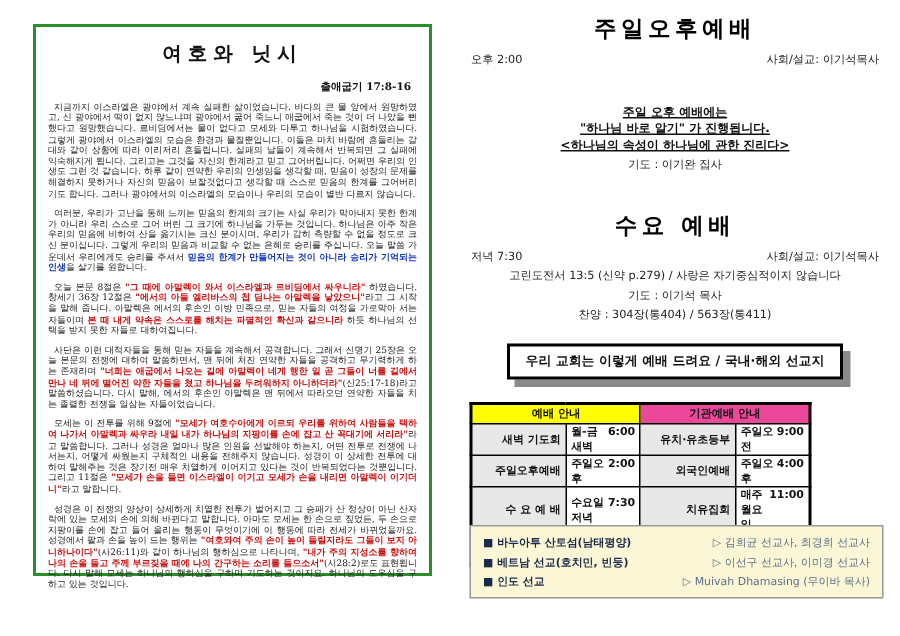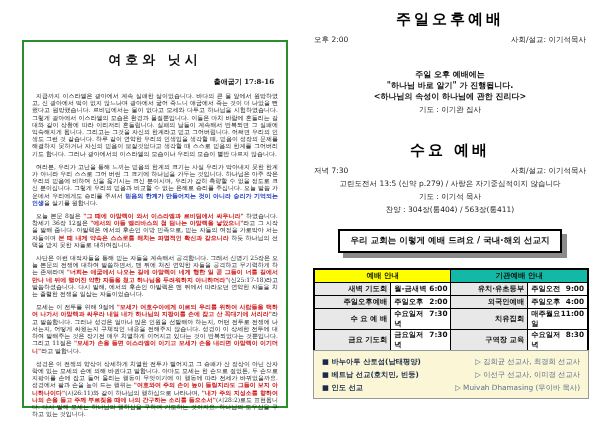--- a/index.html
+++ b/index.html
@@ -1,53 +1,53 @@
 <!DOCTYPE html>
 <html><head>
 <meta charset="utf-8">
 <style>
   html,body{margin:0;padding:0;background:#e9e9e9;}
   #page{position:relative;width:600px;height:424px;background:#ffffff;overflow:hidden;
         font-family:"DejaVu Sans","Liberation Sans",sans-serif;color:#111;}
 
   
-  #sermon-box{position:absolute;left:22px;top:40px;width:266px;height:368px;
+  #sermon-box{position:absolute;left:22px;top:16px;width:266px;height:368px;
               border:2px solid #2a8f2a;background:#fff;box-sizing:border-box;
               font-family:"DejaVu Serif","Liberation Serif",serif;}
   #sermon-title{text-align:center;font-size:13px;font-weight:bold;letter-spacing:4px;
                 margin-top:9px;}
   #sermon-ref{text-align:right;font-size:7px;font-weight:bold;padding-right:12px;
               margin-top:8px;margin-bottom:5px;}
   #sermon-body{padding:0 8px;font-size:6px;line-height:7.2px;text-align:justify;
                word-break:break-all;}
   #sermon-body p{margin:0 0 6px 0;text-indent:4px;}
   #sermon-body .k{color:#1a1a1a;}
   #sermon-body .r{color:#cc1111;font-weight:bold;}
   #sermon-body .b{color:#1133bb;font-weight:bold;}
 
   
   #right-col{position:absolute;left:300px;top:0;width:300px;height:424px;}
   .svc-title{text-align:center;font-weight:bold;font-size:15px;letter-spacing:3px;color:#000;}
   #pm-title{margin-top:10px;}
   .meta-row{display:flex;justify-content:space-between;font-size:7.5px;color:#222;
             padding:0 14px;margin-top:6px;}
   #pm-notice{margin-top:24px;text-align:center;font-size:8px;font-weight:bold;
-             line-height:11px;color:#111;}
+             line-height:11px;color:#111;text-decoration:underline;}
   .center-line{text-align:center;font-size:7.5px;color:#222;margin-top:3px;}
   #wed-title{margin-top:26px;}
 
   
   #banner-wrap{position:relative;margin:14px auto 0 auto;width:224px;}
   #banner{position:relative;z-index:2;border:2px solid #000;background:#fff;
           text-align:center;font-weight:bold;font-size:8.6px;padding:4px 4px;}
   #banner-shadow{position:absolute;z-index:1;left:5px;top:5px;width:100%;height:100%;
                  background:#8a8a8a;}
 
   
-  #sched{position:absolute;left:13px;top:268px;width:276px;border-collapse:collapse;
+  #sched{position:absolute;left:13px;top:268px;width:228px;border-collapse:collapse;
          font-size:7.3px;font-weight:bold;color:#111;}
   #sched td{border:1px solid #000;padding:0 3px;height:13px;box-sizing:border-box;}
   #sched .hdr{background:#ffff00;text-align:center;font-size:7.5px;}
   #sched .name{background:#e8e8e8;text-align:right;width:28%;}
   #sched .time{width:22%;}
   #sched .time .tw{display:flex;justify-content:space-between;}
   #sched{border:2px solid #000;}
 
   
   #missions{position:absolute;left:13px;top:350px;width:276px;box-sizing:border-box;
@@ -99,21 +99,21 @@
 
     <div id="banner-wrap">
       <div id="banner">우리 교회는 이렇게 예배 드려요 / 국내·해외 선교지</div>
       <div id="banner-shadow"></div>
     </div>
 
     <table id="sched">
       <tbody>
           <tr>
             <td colspan="2" class="hdr" style="background: rgb(255, 255, 0);">예배 안내</td>
-            <td colspan="2" class="hdr" style="background: #14b8a6;">기관예배 안내</td>
+            <td colspan="2" class="hdr" style="background: #ec4899;">기관예배 안내</td>
           </tr>
           <tr>
             <td class="name">새벽 기도회</td>
             <td class="time">
               <div class="tw">
                 <span>월-금새벽</span>
                 <span>6:00</span>
               </div>
             </td>
             <td class="name">유치·유초등부</td>

